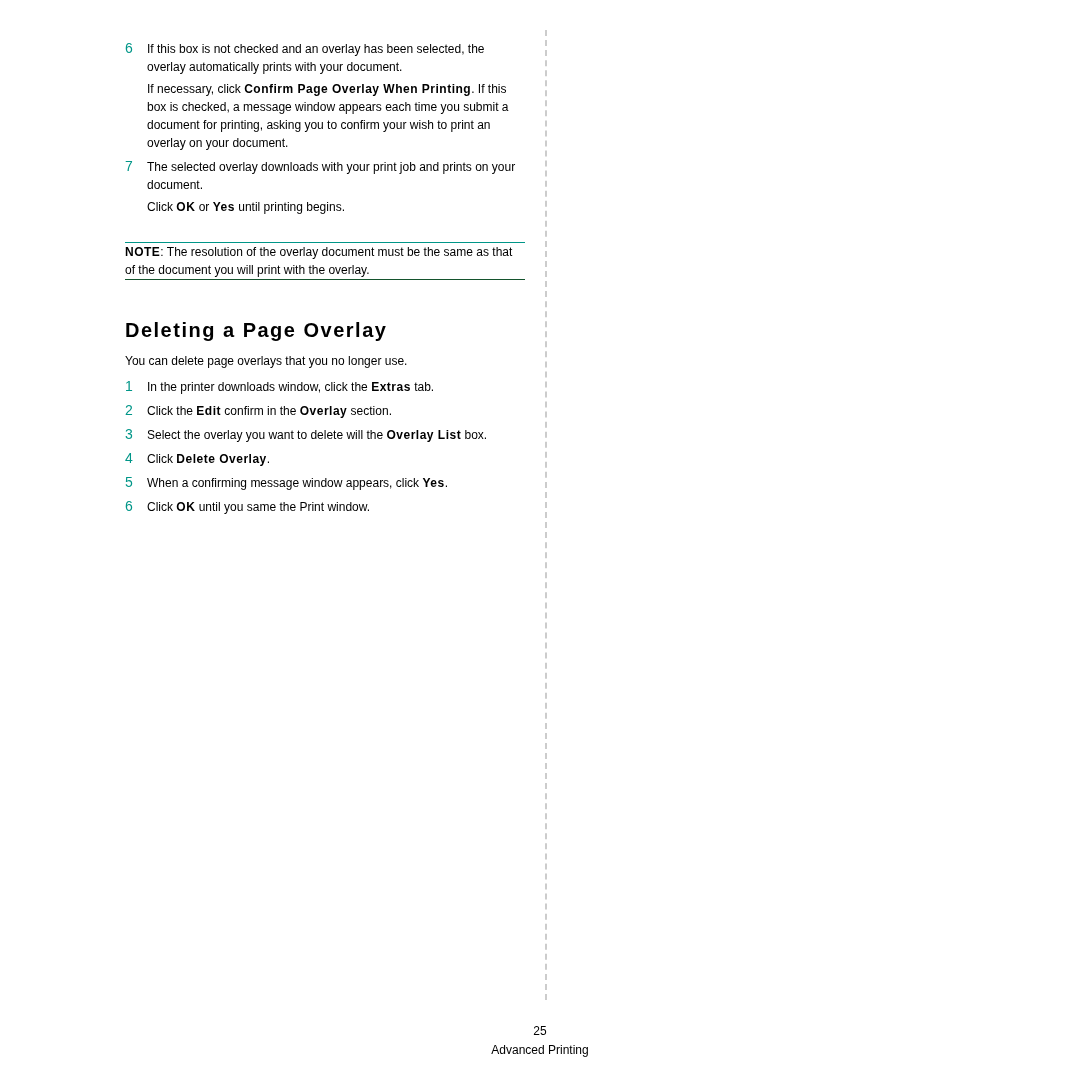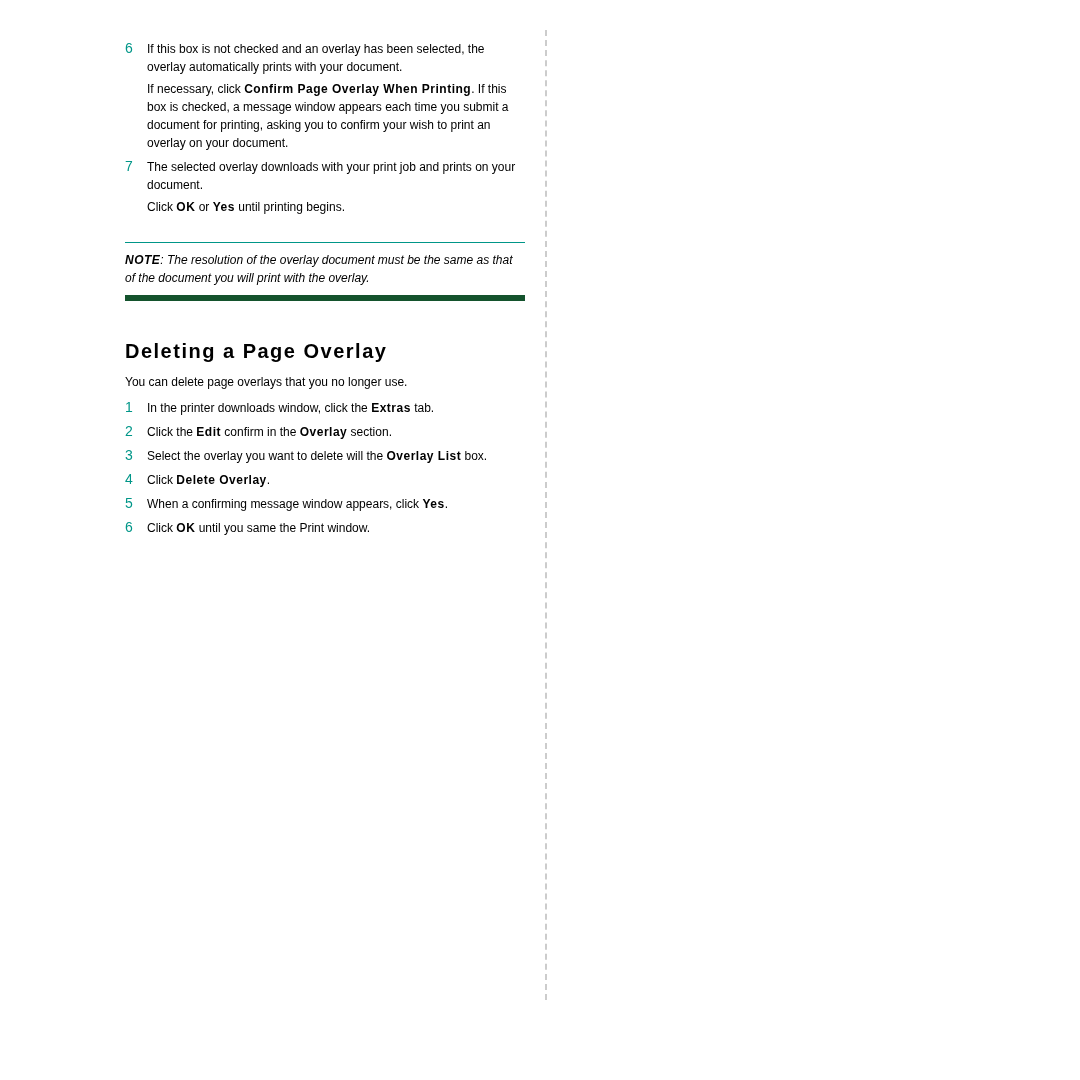--- a/index.html
+++ b/index.html
@@ -44,26 +44,25 @@
       font-size: 12px;
       line-height: 1.5;
       flex: 1;
     }
     .step-text .para {
       margin-bottom: 4px;
     }
     .bold { font-weight: bold; letter-spacing: 0.5px; }
     .note-block {
       border-top: 1px solid #009688;
-      border-bottom: 6px solid #14532d;
+      border-bottom: 1px solid #14532d;
       margin-top: 22px;
-      padding: 8px 0;
+      padding: 0 0;
       font-size: 12px;
       line-height: 1.5;
-      font-style: italic;
     }
     .note-label {
       font-weight: bold;
       font-variant: small-caps;
       letter-spacing: 0.5px;
     }
     .section-heading {
       font-size: 20px;
       font-weight: bold;
       letter-spacing: 1.5px;
@@ -150,13 +149,17 @@
         <div class="step-item">
           <div class="step-num">6</div>
           <div class="step-text">
             <div class="para"><span>Click </span><span class="bold">OK</span><span> until you same the Print window.</span></div>
           </div>
         </div>
       </div>
 
   </div>
 
+  <div class="footer">
+    <div>25</div>
+    <div>Advanced Printing</div>
+  </div>
 </div>
 
 </body></html>

